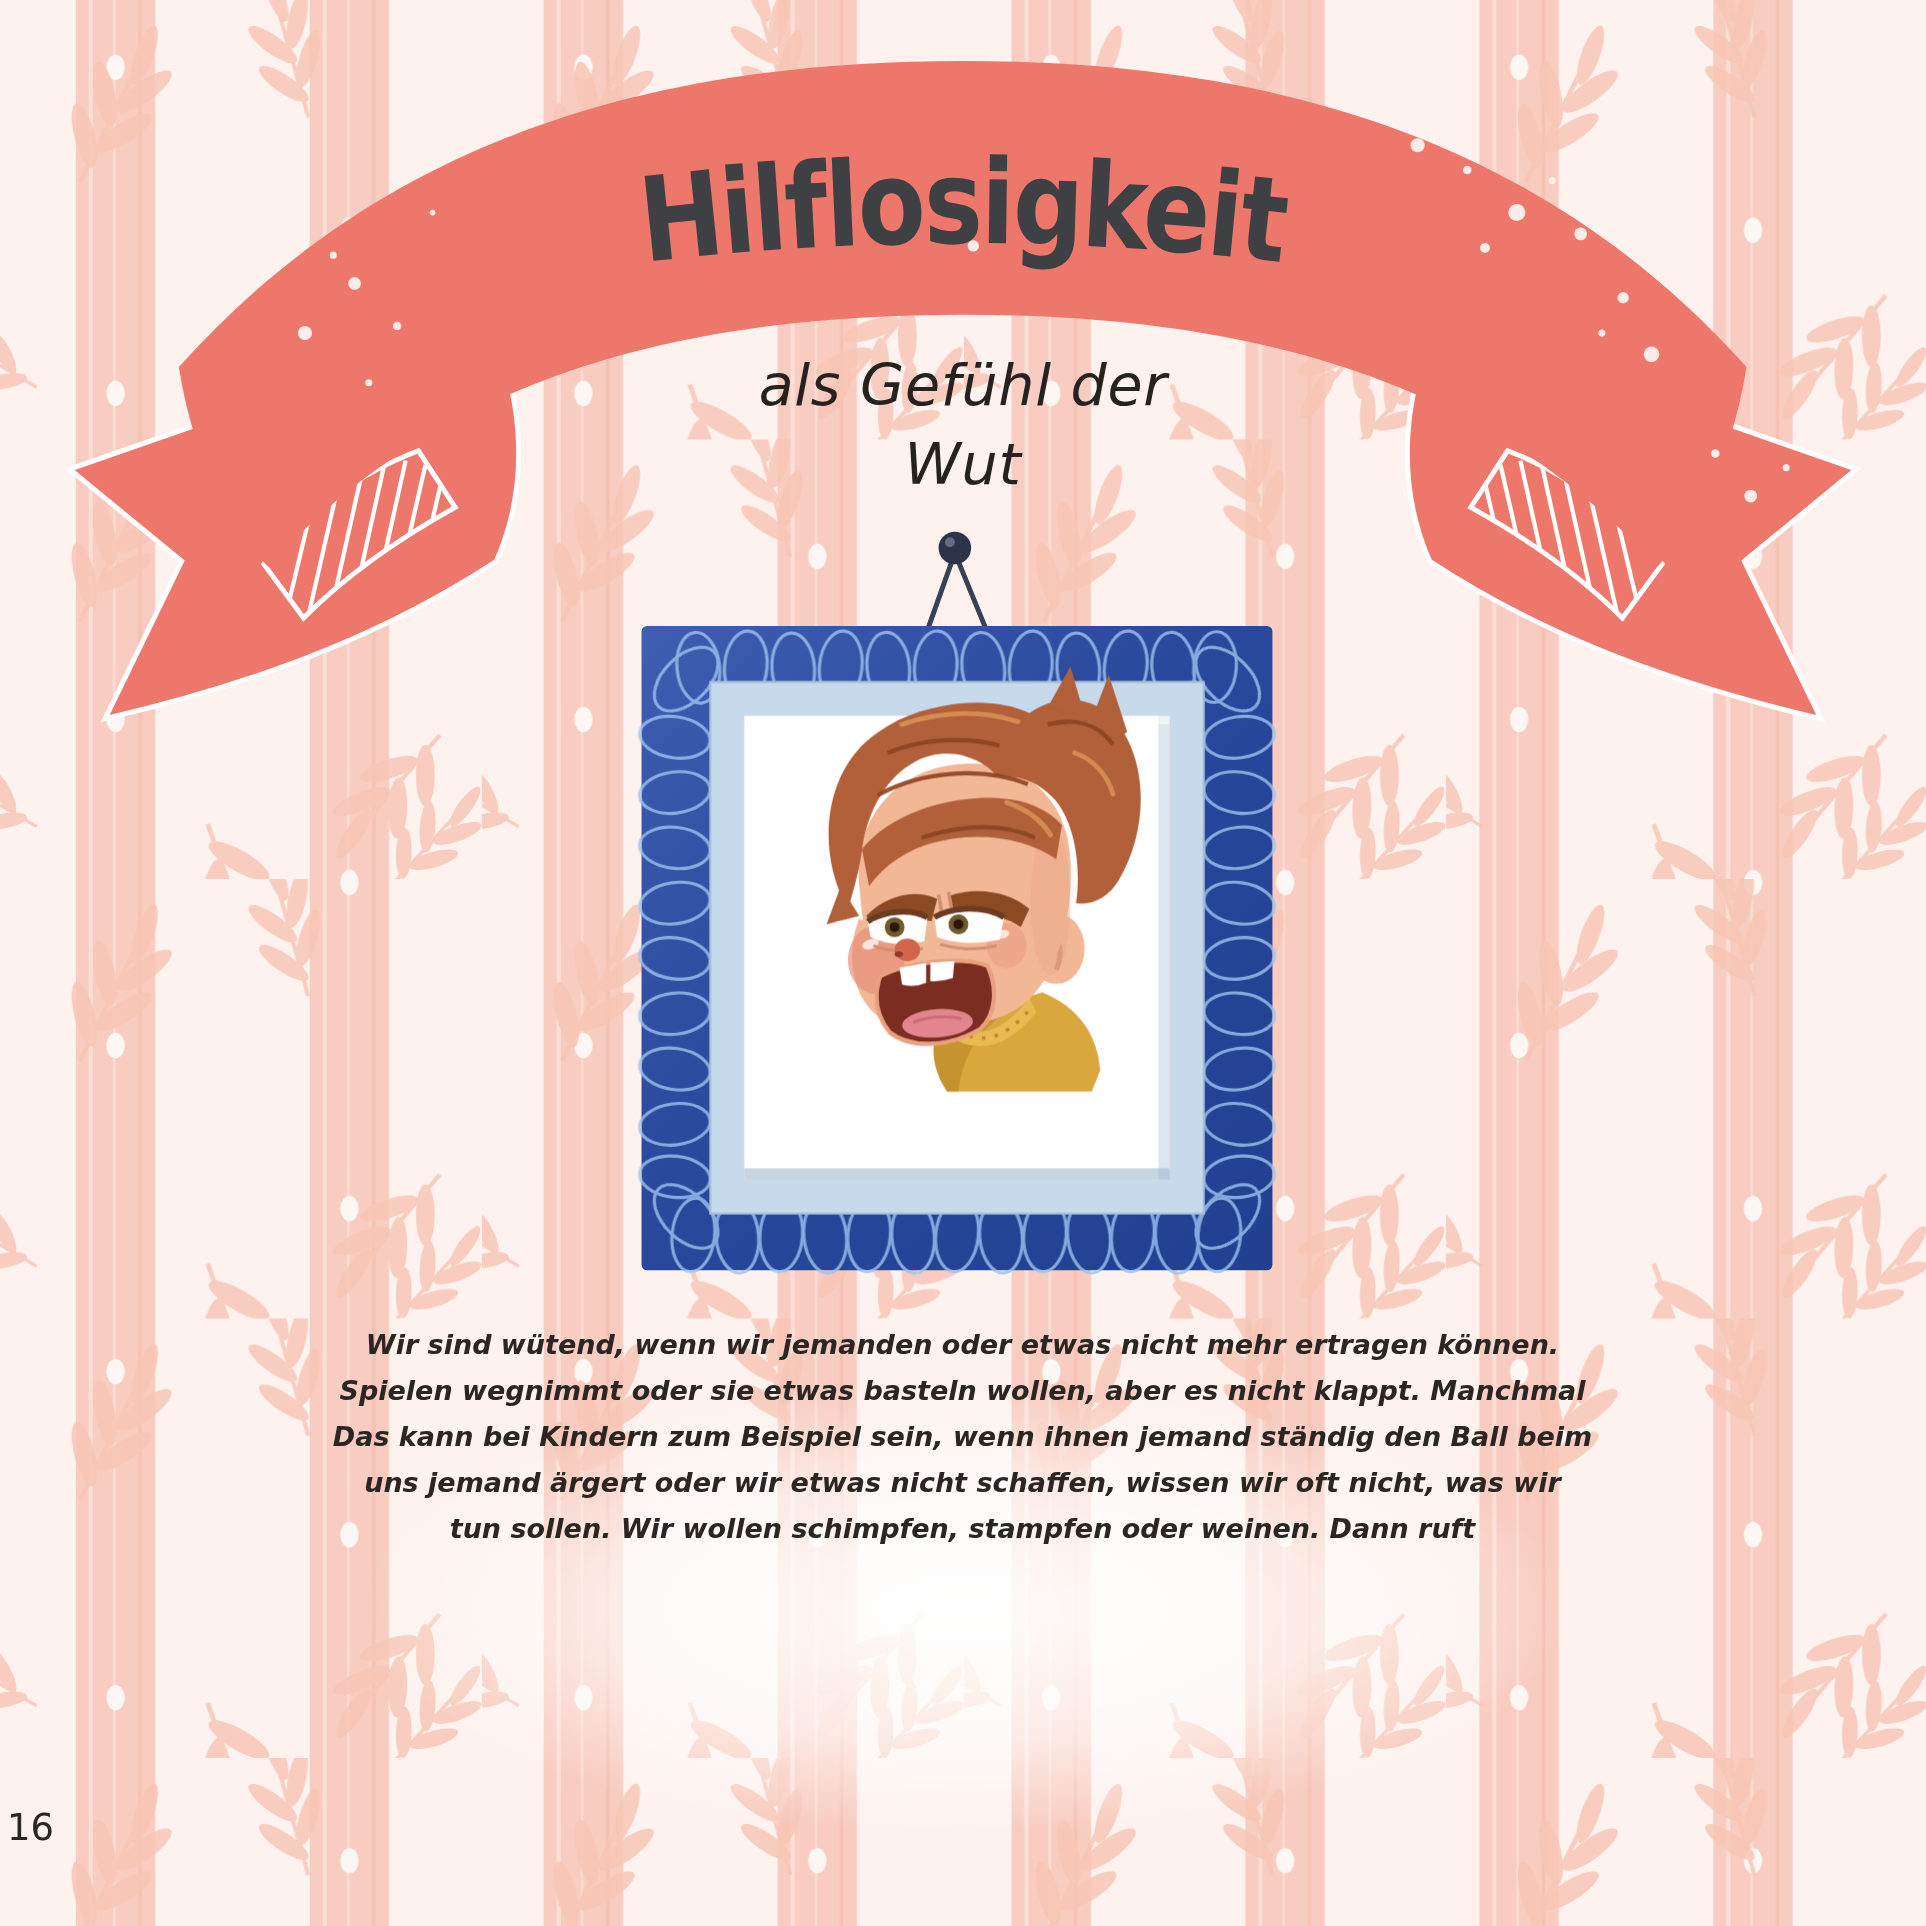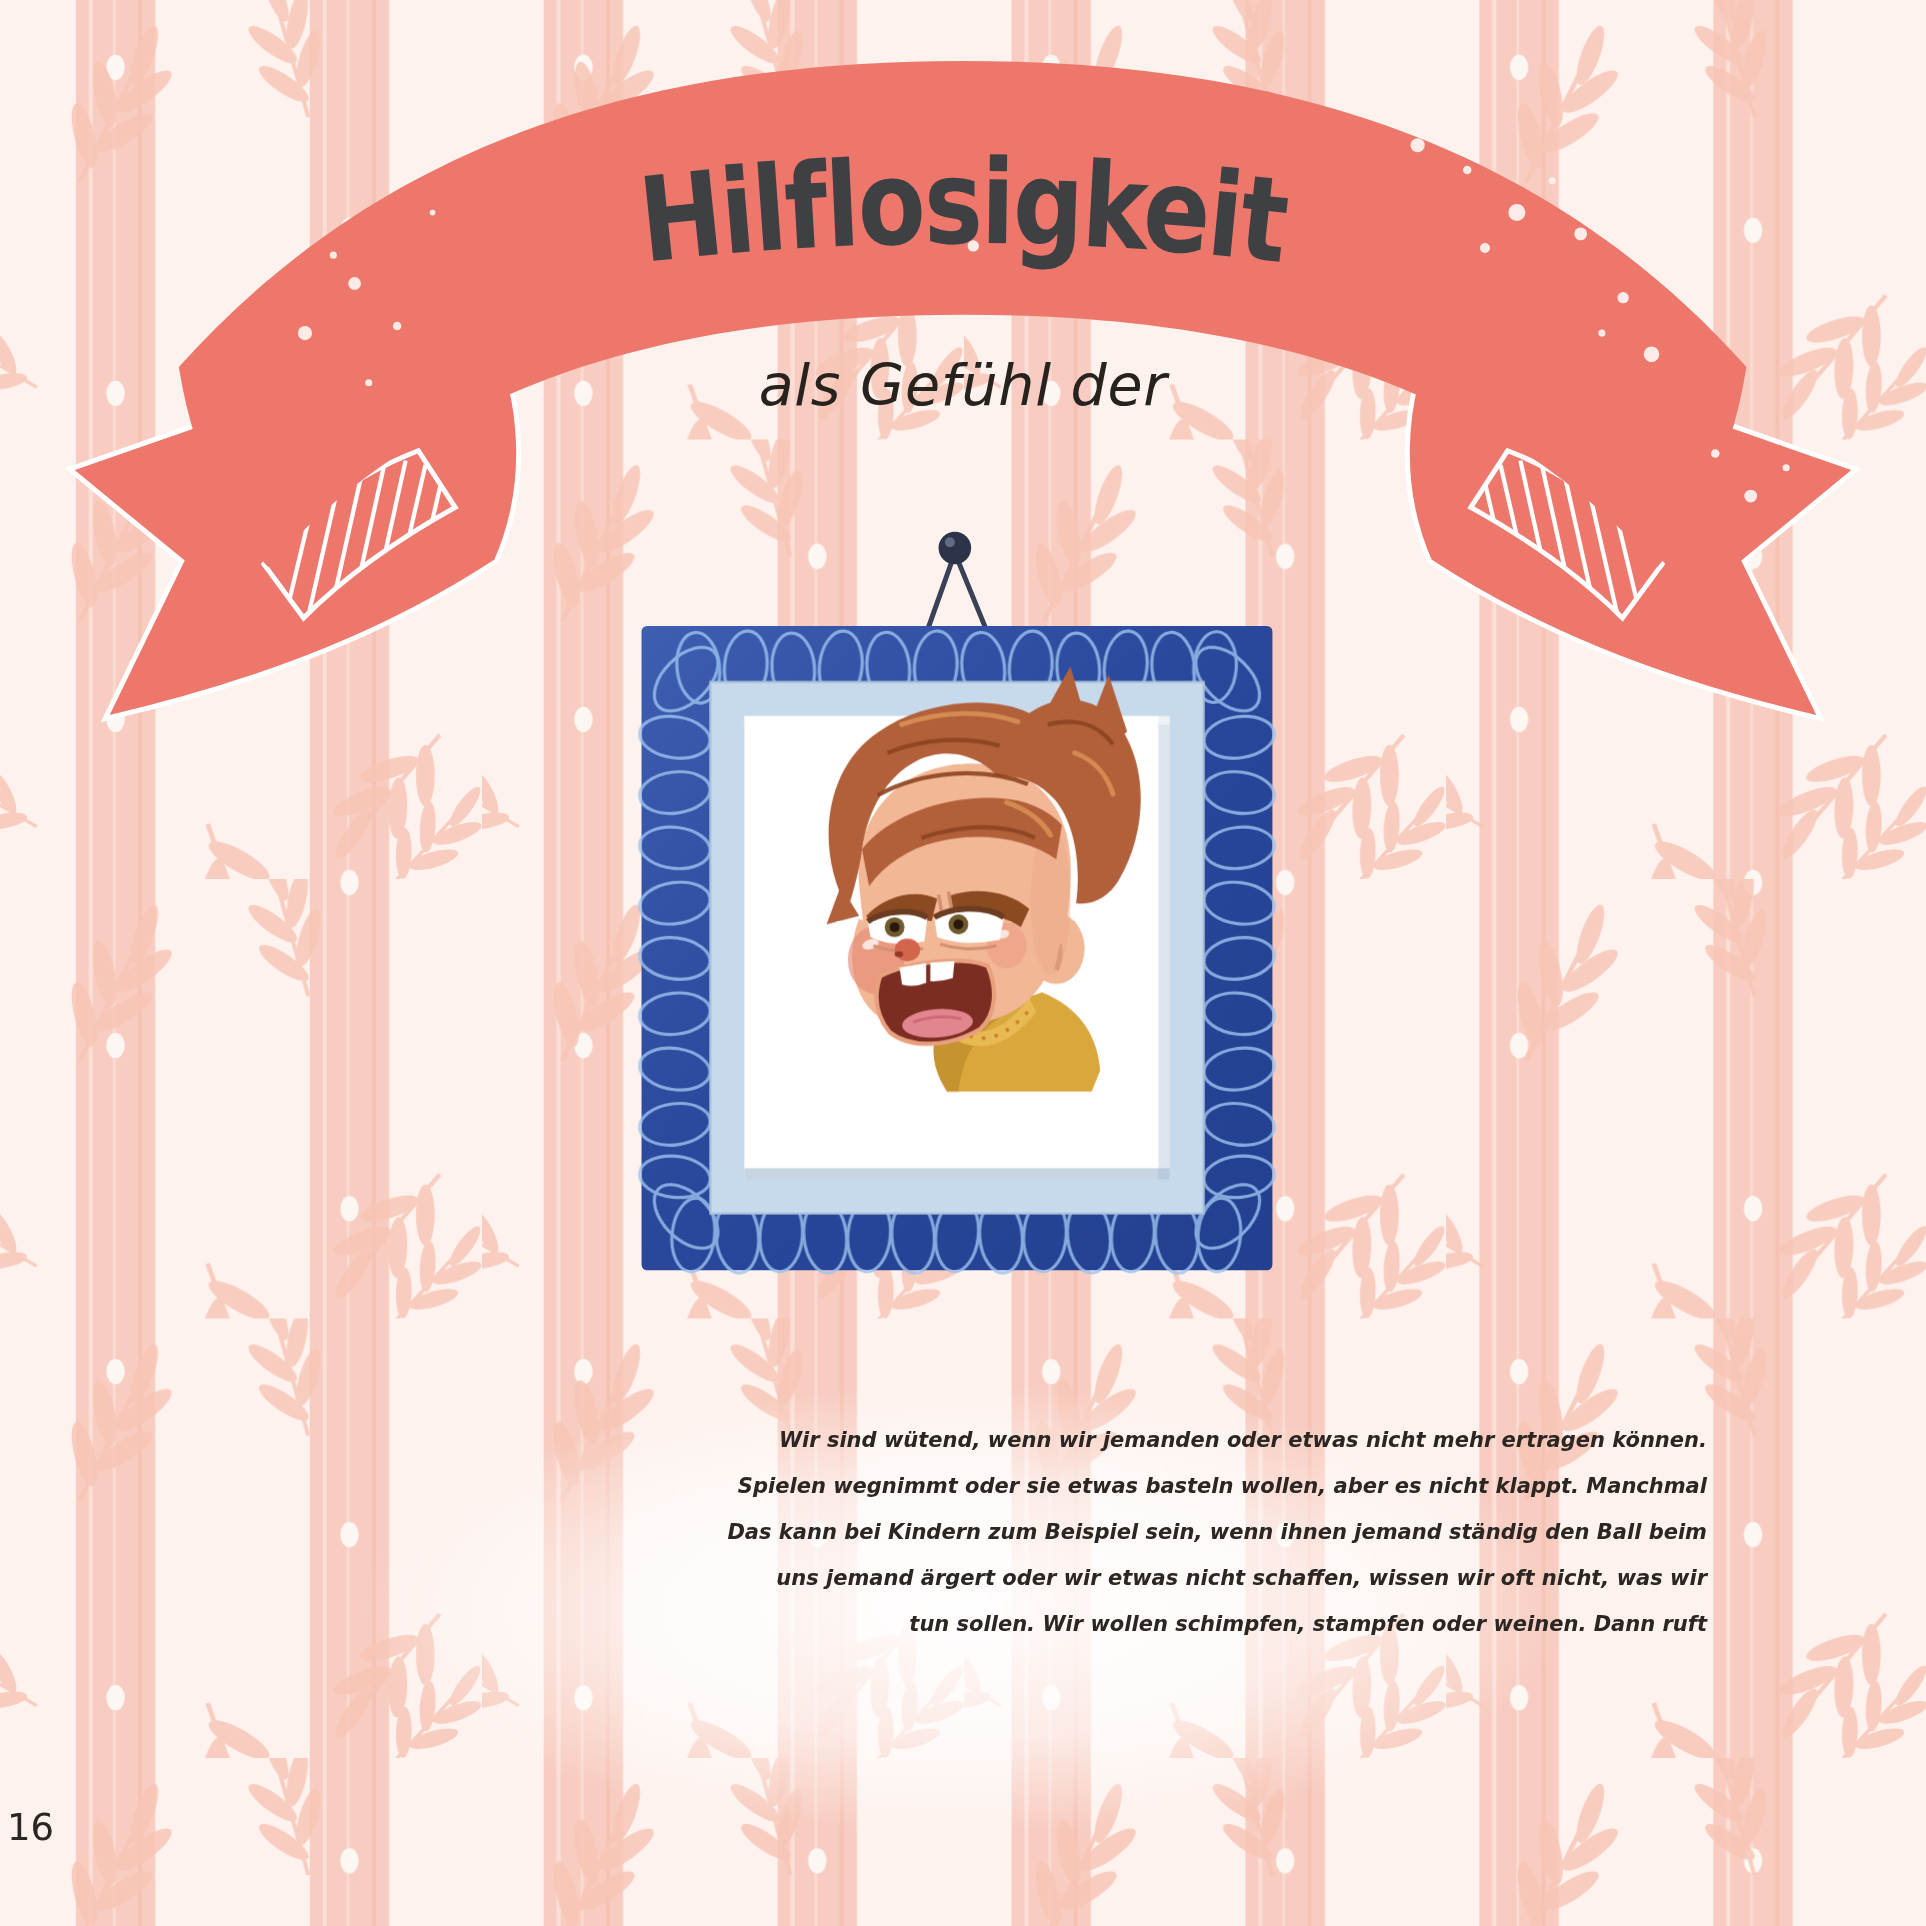--- a/index.html
+++ b/index.html
@@ -13,22 +13,22 @@
     background:radial-gradient(ellipse 50% 50% at 50% 50%,
       rgba(255,255,255,0.95) 0%, rgba(255,255,255,0.6) 42%, rgba(255,255,255,0) 72%);
     pointer-events:none;
   }
   .subtitle{
     position:absolute;left:0;top:346px;width:100%;text-align:center;
     font-style:italic;font-weight:normal;font-size:57px;line-height:79px;
     color:#26231f;letter-spacing:0.7px;
   }
   .bodytext{
-    position:absolute;left:218px;top:1417px;width:1489px;text-align:right;
-    font-style:italic;font-weight:bold;font-size:21px;line-height:46px;
+    position:absolute;left:218px;top:1322px;width:1489px;text-align:center;
+    font-style:italic;font-weight:bold;font-size:27px;line-height:46px;
     color:#2b2622;
   }
   .bodytext p{margin:0;}
   .pagenum{
     position:absolute;left:0;top:1806px;width:100%;text-align:left;
     font-size:37px;color:#2b2622;font-weight:normal;margin-left:7px;
   }
 </style>
 </head>
 <body>
@@ -304,20 +304,21 @@
         <circle cx="2540" cy="800" r="6"></circle>
     </g>
 
     <text font-family="DejaVu Sans, sans-serif" font-size="165" font-weight="bold" letter-spacing="-4" text-anchor="middle" textLength="900" lengthAdjust="spacingAndGlyphs" fill="#3e4044">
       <textPath href="#titleArc" startOffset="50%">Hilflosigkeit</textPath>
     </text>
   </svg>
 
   <div class="subtitle">
     <div>als Gefühl der</div>
+    <div>Wut</div>
   </div>
 
   <div class="bodytext">
     <p>Wir sind wütend, wenn wir jemanden oder etwas nicht mehr ertragen können.</p>
     <p>Spielen wegnimmt oder sie etwas basteln wollen, aber es nicht klappt. Manchmal</p>
     <p>Das kann bei Kindern zum Beispiel sein, wenn ihnen jemand ständig den Ball beim</p>
     <p>uns jemand ärgert oder wir etwas nicht schaffen, wissen wir oft nicht, was wir</p>
     <p>tun sollen. Wir wollen schimpfen, stampfen oder weinen. Dann ruft</p>
   </div>
 

